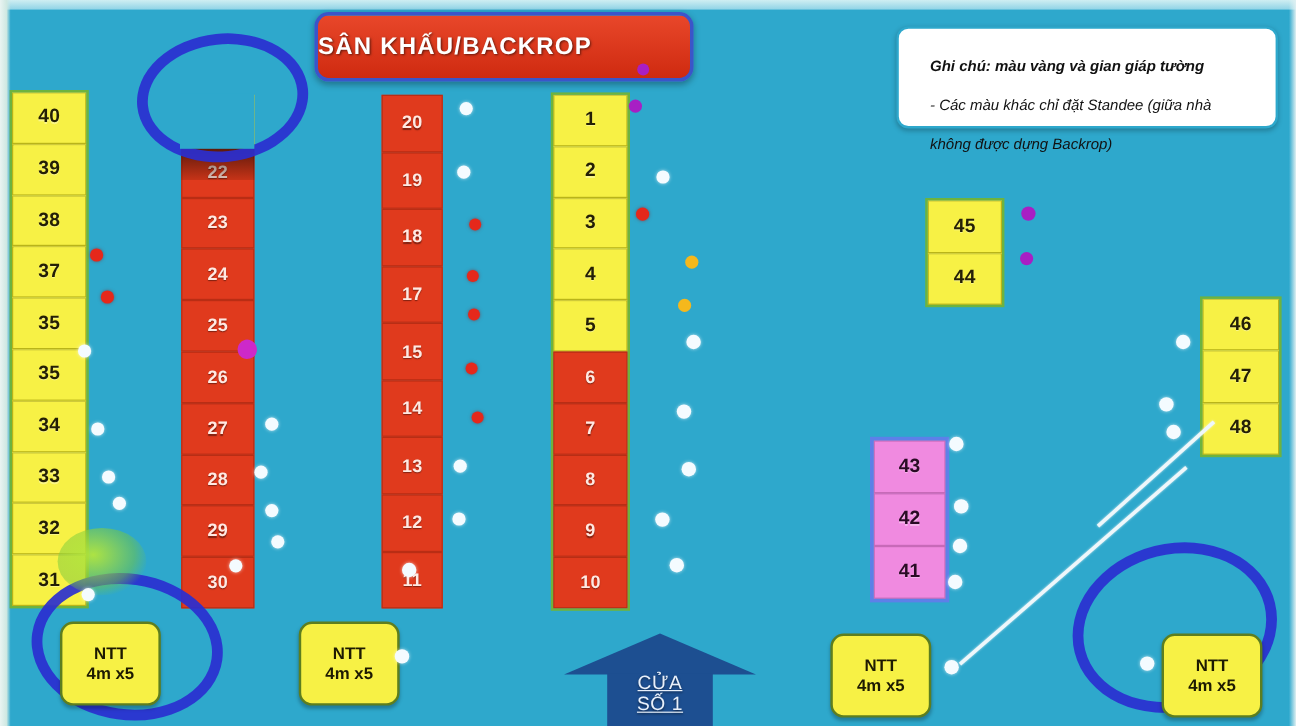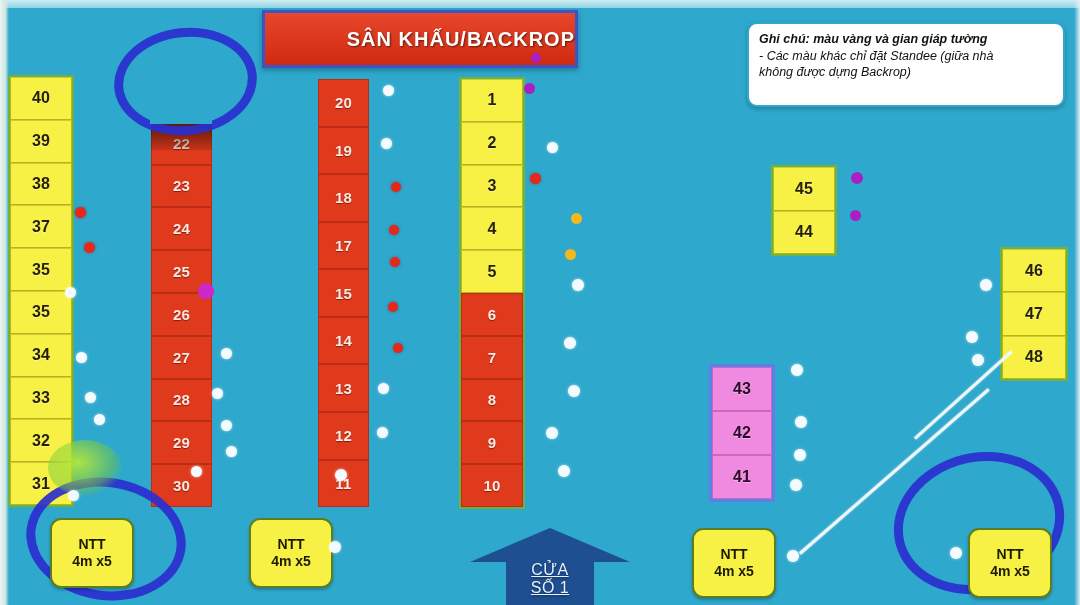--- a/index.html
+++ b/index.html
@@ -66,38 +66,38 @@
     text-shadow: 0 1px 1px rgba(0,0,0,.45);
     font-size: 15px;
   }
   .cell.pink {
     background: #f08ae0;
     color: #2a0b25;
     border: 1px solid #c76ab8;
     font-size: 16px;
   }
   .block.outline-green { outline: 2px solid #6db33f; }
-  .block.outline-blue { outline: 3px solid #5d80e8; }
+  .block.outline-blue { outline: 3px solid #5d80e8; margin-left: 16px; }
 
   
   .shade-band {
     position: absolute;
     background: linear-gradient(180deg, rgba(20,8,0,.72), rgba(80,20,0,.18));
     pointer-events: none;
   }
 
   
   #stage-banner {
     position: absolute;
     left: 262px; top: 10px;
     width: 310px; height: 52px;
     background: linear-gradient(#e8472a, #cf2a10);
     border: 3px solid #3b55c9;
-    border-radius: 0;
-    display: flex; align-items: center; justify-content: flex-end;
+    border-radius: 12px;
+    display: flex; align-items: center; justify-content: flex-start;
     box-shadow: 0 2px 5px rgba(0,0,0,.3);
   }
   #stage-banner span {
     color: #fff;
     font-weight: bold;
     font-size: 20px;
     letter-spacing: 1px;
     text-shadow: 1px 1px 2px rgba(0,0,0,.55);
     white-space: nowrap;
   }
@@ -108,21 +108,21 @@
     left: 747px; top: 22px;
     width: 318px; height: 85px;
     background: #ffffff;
     border: 2px solid #2ea8cc;
     border-radius: 10px;
     box-sizing: border-box;
     padding: 7px 10px 0 10px;
     box-shadow: 0 2px 4px rgba(0,0,0,.25);
   }
   #note-box p {
-    margin: 0;
+    margin: 16px;
     font-family: "Liberation Sans", sans-serif;
     font-style: italic;
     font-size: 12.5px;
     line-height: 1.32;
     color: #111;
   }
   #note-box p.strong { font-weight: bold; }
 
   
   .ntt {

